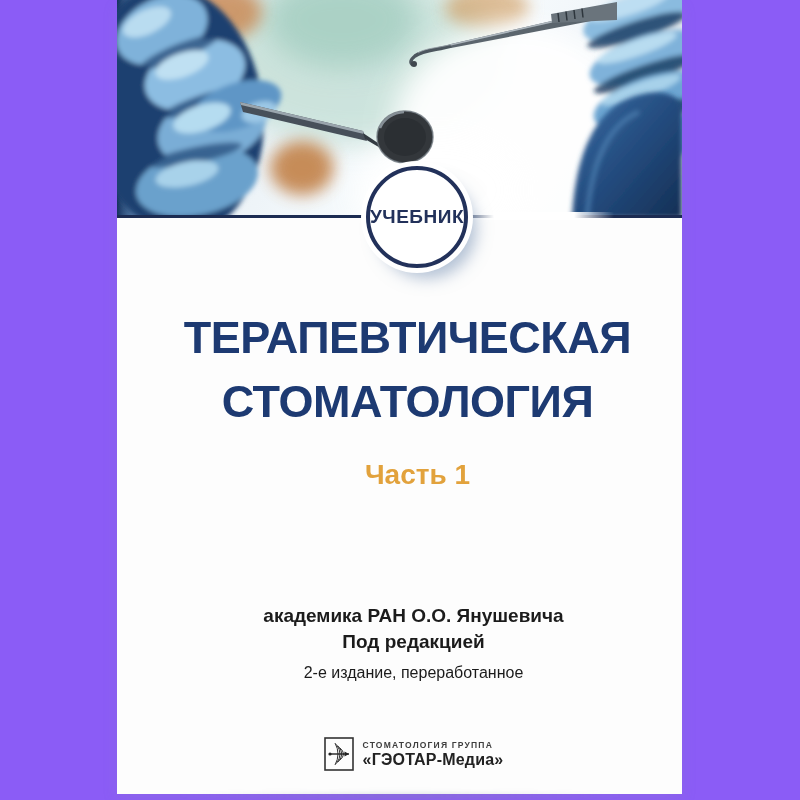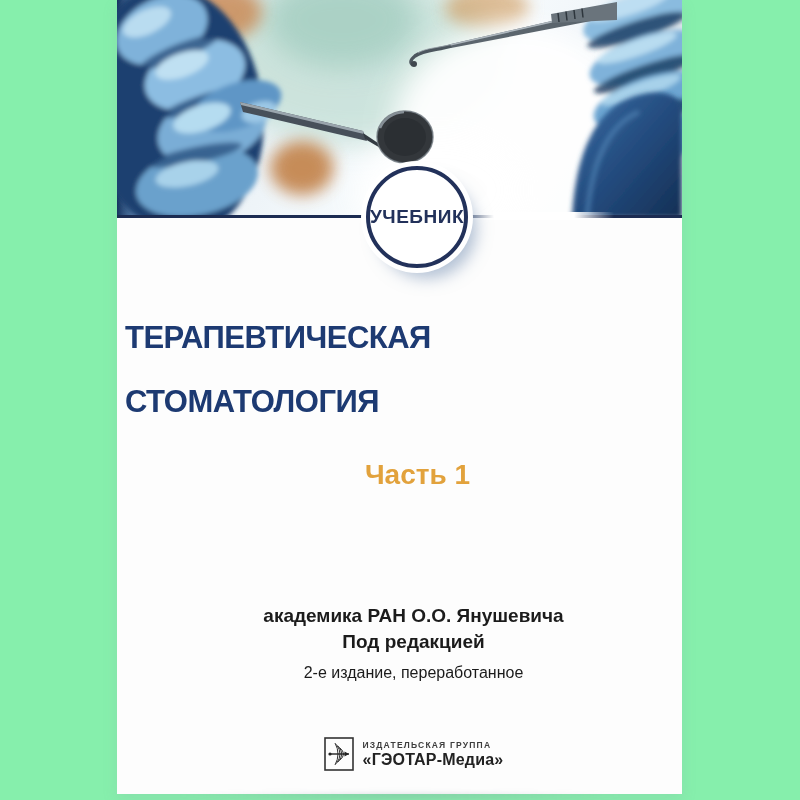--- a/index.html
+++ b/index.html
@@ -1,17 +1,17 @@
 <!DOCTYPE html>
 <html style="--title-navy: #1d3a72; --part-amber: #e2a23c; --band-teal: #8ec3b2; --band-text: #1b4674; --badge-navy: #22315a; --photo-line: #1c2c52;"><head>
 <meta charset="utf-8">
 <style>
   html,body{margin:0;padding:0;background:#ffffff;}
   .stage{
-    position:relative;width:800px;height:800px;background:#86efac;overflow:hidden;
+    position:relative;width:800px;height:800px;background:#8b5cf6;overflow:hidden;
     font-family:"Liberation Sans",sans-serif;
   }
   .book{
     position:absolute;left:117px;top:0;width:565px;height:794px;background:#fdfdfd;
     box-shadow:0 6px 14px rgba(140,150,165,.15);
   }
   
   .photo{position:absolute;left:0;top:0;width:565px;height:218px;overflow:hidden;}
   .photo svg{display:block;}
   .photo-line{
@@ -27,22 +27,22 @@
     position:absolute;left:249px;top:166px;width:102px;height:102px;border-radius:50%;
     background:#fff;border:4px solid var(--badge-navy,#22315a);box-sizing:border-box;
     box-shadow:0 0 0 5px #ffffff, 10px 12px 16px -2px rgba(100,130,170,.5);
     display:flex;align-items:center;justify-content:center;
   }
   .badge span{
     font-size:19px;font-weight:bold;color:var(--badge-navy,#22315a);letter-spacing:.5px;
   }
   
   .title{
-    position:absolute;top:306px;left:0;width:100%;text-align:left;transform:translateX(8px);
-    font-size:31px;font-weight:bold;line-height:64px;color:var(--title-navy,#1d3a72);
+    position:absolute;top:306px;left:0;width:100%;text-align:center;transform:translateX(8px);
+    font-size:45px;font-weight:bold;line-height:64px;color:var(--title-navy,#1d3a72);
     letter-spacing:-0.5px;
   }
   .part{
     position:absolute;top:459px;left:0;width:100%;text-align:center;transform:translateX(18px);
     font-size:28px;font-weight:bold;color:var(--part-amber,#e2a23c);
   }
   .band{
     position:absolute;top:509px;left:0;width:100%;height:58px;
     background:linear-gradient(to right,#79b4a2,var(--band-teal,#8ec3b2) 12%,var(--band-teal,#8ec3b2) 86%,#9ccabb);
     box-shadow:inset 0 2px 0 rgba(255,255,255,.25);
@@ -212,20 +212,20 @@
         <rect x="1" y="1" width="28" height="32" fill="none" stroke="#333" stroke-width="1.6"></rect>
         <circle cx="6" cy="17" r="1.6" fill="#222"></circle>
         <path d="M11,6 Q17,17 11,28" stroke="#333" stroke-width="1" fill="none"></path>
         <path d="M12.5,7.5 Q19.5,17 12.5,26.5" stroke="#333" stroke-width="1" fill="none"></path>
         <path d="M14,9 Q21.5,17 14,25" stroke="#333" stroke-width="1" fill="none"></path>
         <path d="M15.5,10.5 Q23.5,17 15.5,23.5" stroke="#333" stroke-width="1" fill="none"></path>
         <path d="M6,17 L25,17" stroke="#222" stroke-width="1.4"></path>
         <path d="M25,17 L20.5,14.5 L20.5,19.5 Z" fill="#222"></path>
       </svg>
       <div class="pub-text">
-        <div class="pub-group">ИЗДАТЕЛЬСКАЯ ГРУППА</div>
+        <div class="pub-group">СТОМАТОЛОГИЯ ГРУППА</div>
         <div class="pub-name">«ГЭОТАР-Медиа»</div>
       </div>
     </div>
 
   </div>
   <div class="floor-shadow"></div>
 </div>
 
 </body></html>

